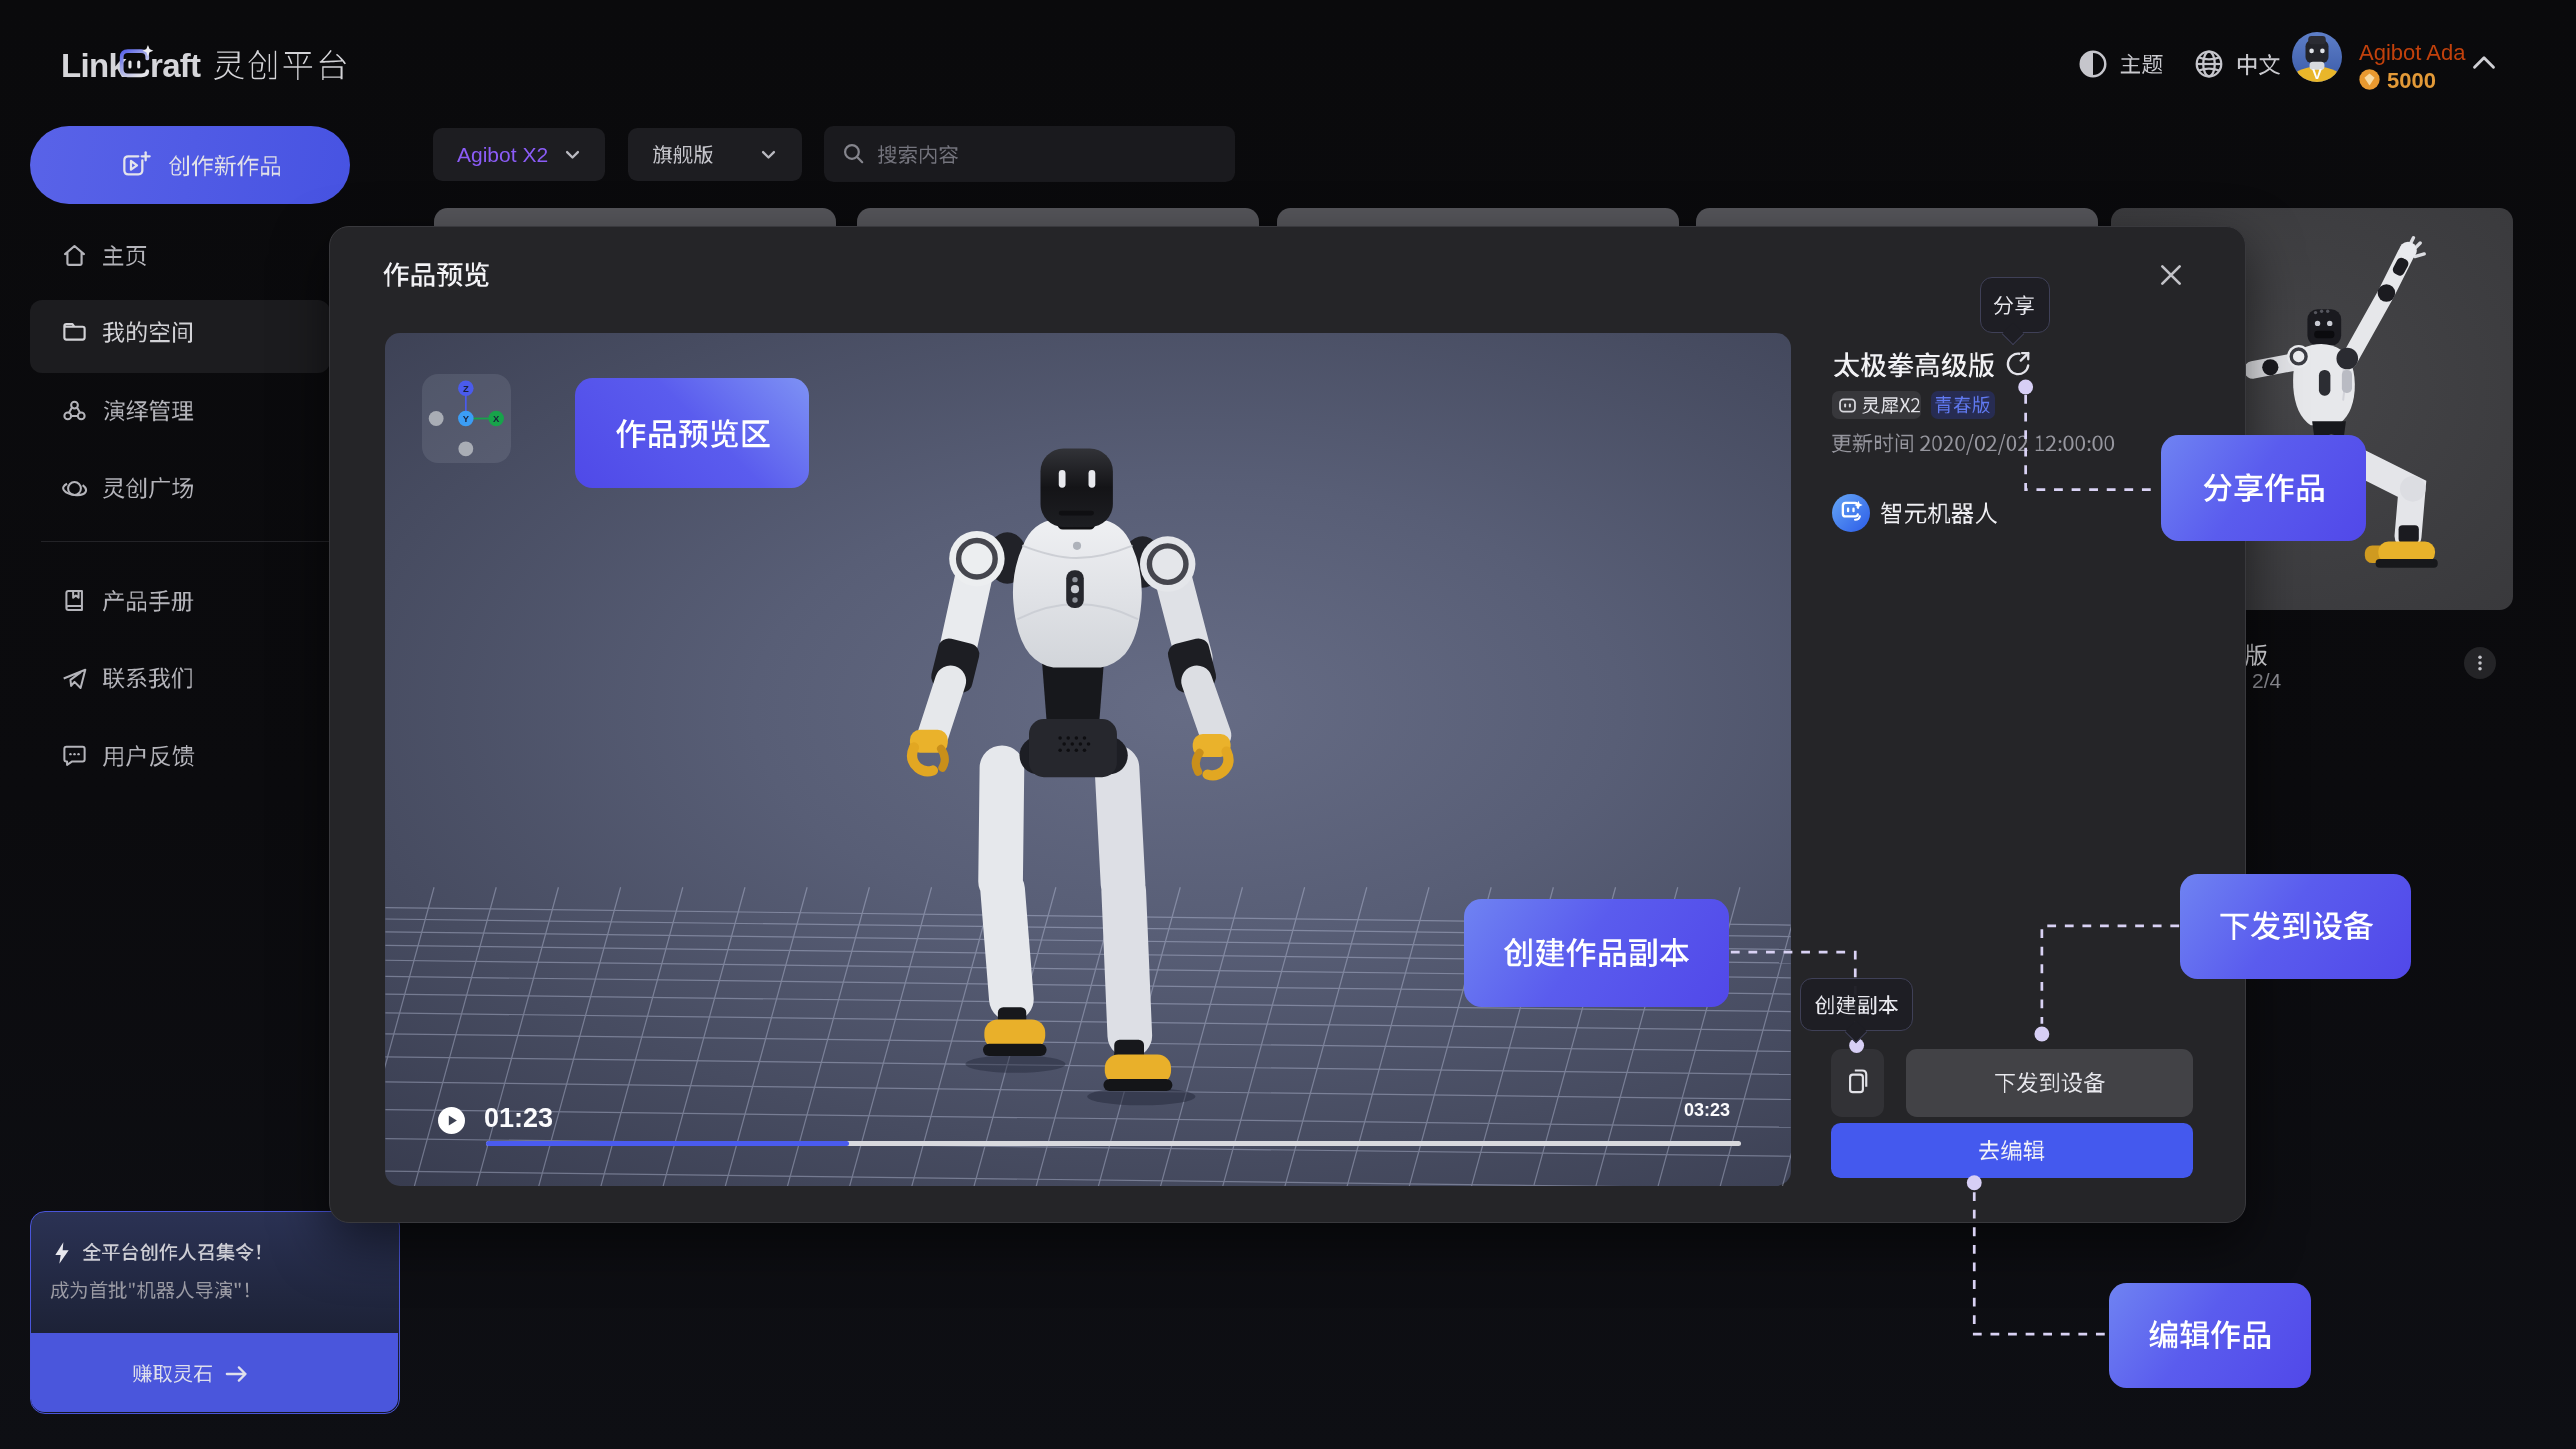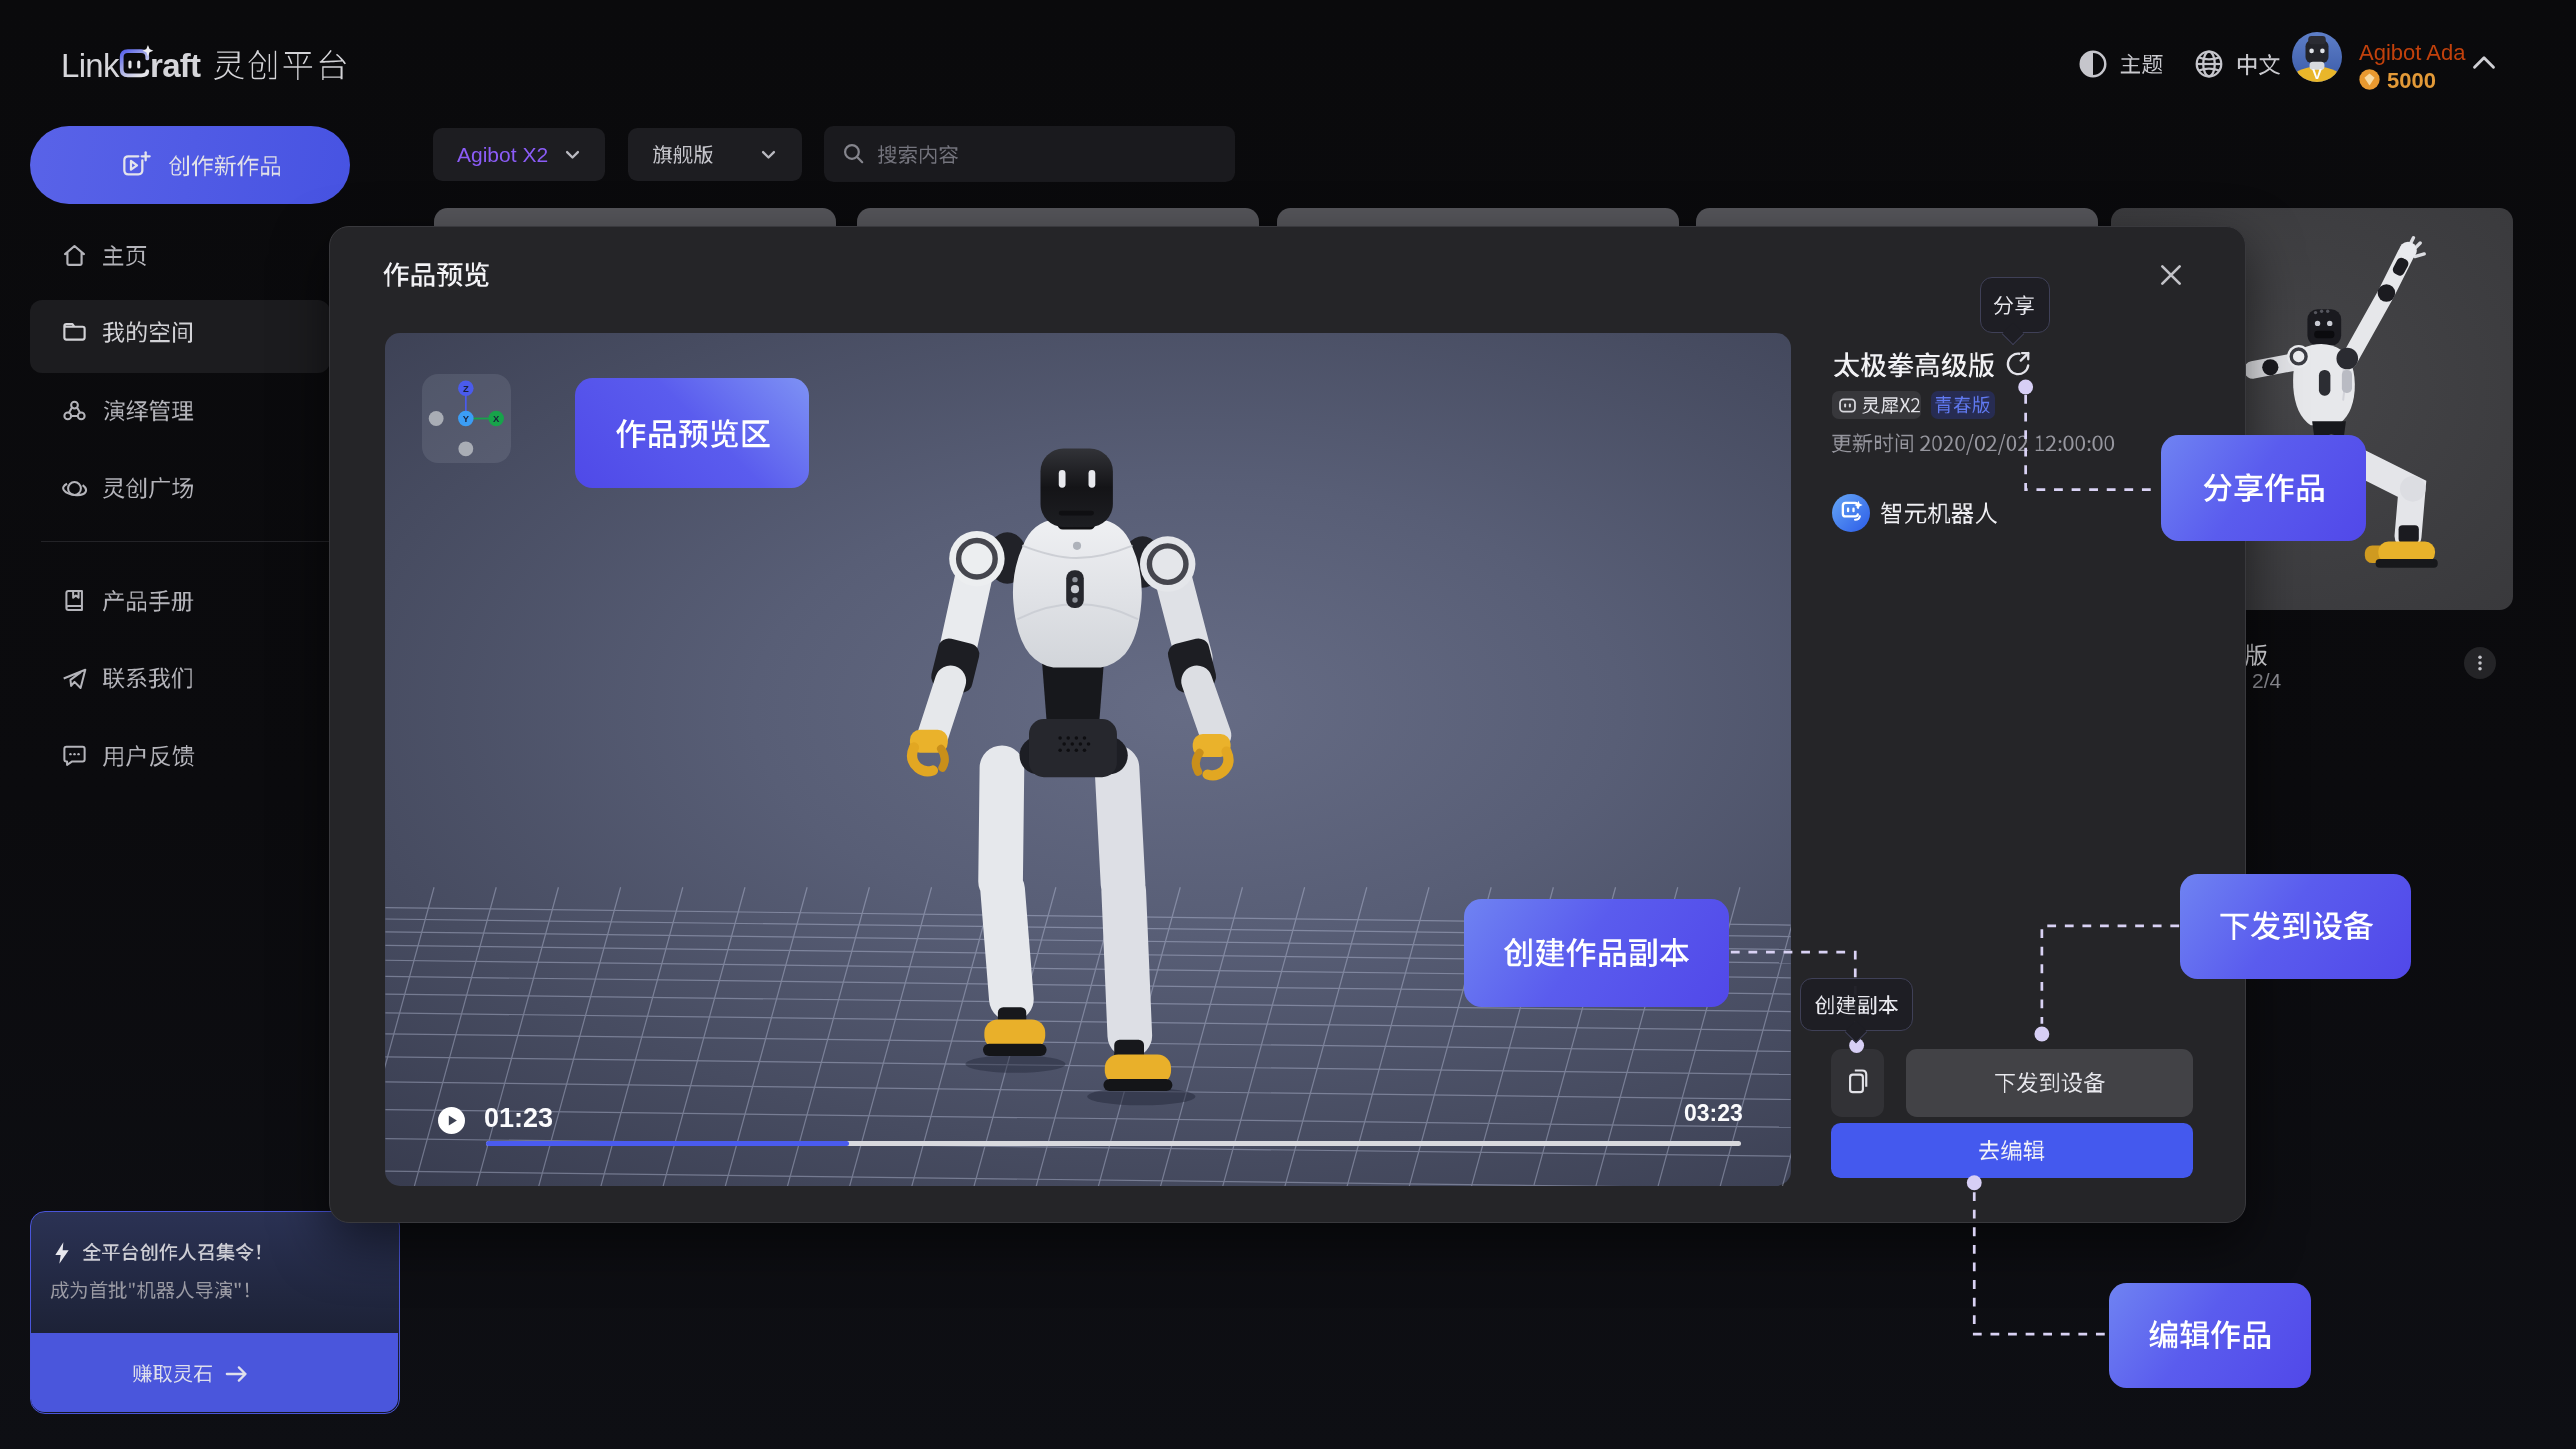--- a/index.html
+++ b/index.html
@@ -1,20 +1,20 @@
 <!DOCTYPE html>
 <html style="font-size:10.8px"><head><meta charset="utf-8"><style>
 html,body{margin:0;padding:0}
 body{width:2576px;height:1450px;position:relative;overflow:hidden;
  background:linear-gradient(180deg,#0a0a0c 0%,#0b0b0e 55%,#0e0f14 100%);
  font-family:"Liberation Sans",sans-serif;}
 .abs{position:absolute}
 svg{display:block}
 </style></head><body>
-<div class="abs" style="left:61px;top:47px;font-size:33px;font-weight:normal;letter-spacing:-0.7px;color:#d6d6da;z-index:2">Link</div>
+<div class="abs" style="left:61px;top:47px;font-size:33px;font-weight:bold;letter-spacing:-0.7px;color:#d6d6da;z-index:2">Link</div>
 <svg class="abs" style="left:119px;top:45px;z-index:2" width="35" height="35" viewBox="0 0 52 52">
 <defs>
       <linearGradient id="lgc" x1="0" y1="0" x2="0.7" y2="1">
 <stop offset="0" stop-color="#5560ec"></stop>
         <stop offset="0.45" stop-color="#9aa0e8"></stop>
         <stop offset="1" stop-color="#e3e3e8"></stop>
       </linearGradient>
     </defs>
 <path d="M42 20 L42 18 Q42 9 33 9 L13 9 Q4 9 4 18 L4 36 Q4 45 13 45 L33 45 Q42 45 42 39" fill="none" stroke="url(#lgc)" stroke-width="5.6" stroke-linecap="round"></path>
 <rect x="14" y="23" width="4.6" height="12" rx="2.3" fill="#e6e6ea"></rect>
@@ -396,21 +396,21 @@
 <div style="position:absolute;left:575px;top:378px;width:234px;height:110px;background:linear-gradient(225deg,#7e92f4 0%,#5a5cee 45%,#4f49e8 100%);border-radius:17.6px;z-index:8"></div>
 <svg style="position:absolute;left:614px;top:417px;z-index:9" width="158" height="33" viewBox="-1.6 -41.9 232.6 48.8">
     <path fill="#ffffff" d="M24 -38C22 -32 18 -25 14 -21C15 -20 17 -18 17 -18C20 -20 22 -23 24 -27H26V4H31V-7H44V-11H31V-17H43V-21H31V-27H44V-31H26C27 -33 27 -35 28 -37ZM12 -39C10 -32 6 -25 1 -21C2 -20 3 -17 4 -16C5 -18 6 -19 8 -21V4H12V-28C14 -31 15 -34 17 -37Z M60 -33H78V-25H60ZM56 -37V-21H82V-37ZM50 -17V4H54V1H62V4H66V-17ZM54 -3V-12H62V-3ZM71 -17V4H75V1H84V4H89V-17ZM75 -3V-12H84V-3Z M122 -22V-14C122 -9 121 -3 111 1C112 1 113 3 113 4C125 -1 127 -8 127 -14V-22ZM125 -4C128 -1 132 2 133 4L136 1C135 -1 131 -4 128 -6ZM96 -27C98 -26 101 -24 104 -22H94V-18H101V-1C101 -1 101 -0 100 -0C99 -0 97 -0 95 -0C96 1 96 3 96 4C99 4 102 4 103 3C105 2 105 1 105 -1V-18H109C108 -16 107 -13 107 -12L110 -11C111 -13 113 -18 114 -21L111 -22L110 -22H108L109 -23C108 -24 106 -25 105 -26C108 -28 110 -32 112 -35L110 -37L109 -37H95V-33H106C105 -31 103 -29 102 -28L98 -30ZM115 -29V-7H119V-25H130V-7H135V-29H126L127 -33H136V-37H113V-33H123C122 -32 122 -30 122 -29Z M168 -28C170 -26 172 -23 173 -21L177 -23C176 -25 174 -28 172 -30ZM143 -36V-23H147V-36ZM153 -38V-22H157V-38ZM147 -20V-6H151V-16H172V-6H176V-20ZM165 -39C163 -34 161 -28 159 -25C160 -25 161 -23 162 -23C164 -25 165 -28 166 -31H181V-34H168C168 -36 168 -37 169 -38ZM159 -15V-11C159 -8 157 -3 141 0C142 1 143 3 144 4C156 1 160 -3 162 -6V-2C162 2 163 3 168 3C169 3 175 3 176 3C180 3 181 2 181 -3C180 -4 179 -4 178 -5C177 -1 177 -0 175 -0C174 -0 170 -0 169 -0C167 -0 166 -1 166 -2V-8H163C163 -9 163 -10 163 -11V-15Z M227 -37H188V3H228V-2H192V-32H227ZM196 -26C199 -24 203 -20 207 -17C203 -13 199 -10 194 -8C195 -7 197 -5 198 -4C202 -7 206 -10 210 -14C214 -11 217 -7 219 -4L223 -8C221 -10 217 -14 213 -17C216 -21 219 -25 221 -29L217 -30C215 -27 213 -23 210 -20C206 -23 202 -26 199 -29Z"></path>
   </svg>
 <div style="position:absolute;left:438px;top:1107px;width:27px;height:27px;background:#ffffff;border-radius:50%;z-index:7">
     <svg width="27" height="27" viewBox="0 0 40 40">
       <path d="M16 12.5 L28 20 L16 27.5 Z" fill="#3c4152"></path>
     </svg>
   </div>
 <div class="abs" style="left:484px;top:1103px;font-size:27px;font-weight:bold;color:#fbfbfd;z-index:7">01:23</div>
-<div class="abs" style="left:1684px;top:1100px;font-size:23px;font-weight:bold;color:#fbfbfd;z-index:7">03:23</div>
+<div class="abs" style="left:1684px;top:1100px;font-size:18px;font-weight:bold;color:#fbfbfd;z-index:7">03:23</div>
 <div style="position:absolute;left:486px;top:1141px;width:1255px;height:4.7px;background:#d8d9de;border-radius:2.7px;z-index:7"></div>
 <div style="position:absolute;left:486px;top:1141px;width:363px;height:4.7px;background:#4a5bef;border-radius:2.7px;z-index:8"></div>
 <div style="position:absolute;left:1980px;top:277px;width:70px;height:56px;background:rgba(30,30,36,0.97);border:1.4px solid #3f4057;border-radius:12px;box-sizing:border-box;z-index:7"></div>
 <div class="abs" style="left:2005px;top:326px;width:15px;height:15px;background:#1e1e24;border-right:1.4px solid #3f4057;border-bottom:1.4px solid #3f4057;transform:rotate(45deg);z-index:7"></div>
 <svg style="position:absolute;left:1992px;top:293px;z-index:8" width="44" height="24" viewBox="-1.6 -29.3 65.0 34.8">
     <path fill="#e8e8ee" d="M21 -25 19 -25C21 -20 25 -15 28 -12C28 -13 29 -14 30 -14C27 -17 23 -21 21 -25ZM10 -25C8 -21 5 -16 1 -14C2 -13 3 -12 3 -12C4 -13 5 -13 6 -14V-12H12C11 -7 9 -2 2 1C3 1 3 2 3 3C11 -0 13 -6 14 -12H23C22 -4 22 -1 21 -0C21 -0 20 -0 20 -0C19 -0 17 -0 15 -0C16 0 16 1 16 2C18 2 20 2 21 2C22 2 23 2 23 1C24 -0 25 -4 25 -13C25 -14 25 -14 25 -14H6C9 -17 11 -21 13 -25Z M39 -18H54V-15H39ZM37 -19V-13H56V-19ZM55 -11 55 -11H36V-9H52C50 -9 47 -8 45 -7L45 -6H33V-4H45V0C45 0 45 1 45 1C44 1 42 1 40 1C40 1 40 2 41 3C43 3 45 3 46 2C47 2 48 1 48 0V-4H60V-6H48V-6C51 -7 55 -8 57 -10L56 -11ZM44 -26C45 -25 45 -24 45 -23H33V-21H60V-23H48C48 -24 47 -25 47 -26Z"></path>
   </svg>
 <svg style="position:absolute;left:1832px;top:350px;z-index:6" width="164" height="30" viewBox="-1.7 -37.0 243.4 43.6">
     <path fill="#f2f2f5" d="M18 -34C18 -31 18 -27 18 -23H2V-20H17C15 -12 12 -4 1 0C2 1 4 2 4 3C9 1 12 -1 14 -4C17 -2 20 1 21 3L24 1C23 -2 20 -5 17 -7L16 -6C18 -9 19 -13 20 -16C23 -7 28 -0 36 3C37 2 38 1 39 -0C31 -3 26 -11 23 -20H38V-23H22C22 -27 22 -31 22 -34Z M47 -34V-26H42V-23H47C46 -17 44 -11 41 -8C42 -7 43 -5 43 -4C45 -7 46 -10 47 -14V3H51V-17C52 -15 53 -13 53 -12L56 -14C55 -16 52 -20 51 -22V-23H55V-26H51V-34ZM55 -31V-28H60C59 -15 57 -5 51 1C52 2 54 3 55 3C58 -1 60 -6 62 -12C63 -10 64 -7 66 -5C64 -2 62 -1 59 1C60 1 61 3 62 3C64 2 67 0 69 -2C71 0 73 2 76 3C77 2 78 1 79 0C76 -1 73 -3 71 -5C74 -9 76 -14 77 -20L75 -21L74 -21H71C72 -24 73 -28 73 -31ZM63 -28H69C68 -24 67 -20 66 -17H73C72 -13 71 -10 69 -7C66 -11 64 -15 63 -19C63 -22 63 -25 63 -28Z M109 -33C108 -31 107 -29 106 -27H101C102 -29 102 -31 103 -34L99 -34C99 -32 98 -29 97 -27H92L94 -28C94 -30 92 -32 91 -33L88 -32C89 -30 90 -29 91 -27H85V-24H96C95 -23 94 -22 94 -21H82V-18H91C88 -16 85 -14 81 -12C82 -11 83 -10 83 -9C87 -10 89 -12 92 -14C92 -13 92 -13 92 -13C94 -13 96 -13 98 -13V-11H88V-8H98V-6H85V-3H98V-1C98 0 98 0 97 0C97 0 94 0 92 0C92 1 93 2 93 3C96 3 98 3 100 3C101 2 102 1 102 -0V-3H115V-6H102V-8H112V-11H102V-13C104 -14 106 -14 107 -14L105 -16C102 -16 97 -15 93 -15C94 -16 95 -17 96 -18H104C107 -14 112 -11 117 -9C118 -10 119 -11 119 -12C115 -13 111 -15 108 -18H118V-21H98C99 -22 99 -23 100 -24H115V-27H109C110 -29 111 -30 112 -32Z M132 -22H148V-19H132ZM128 -25V-16H152V-25ZM137 -33 138 -30H122V-27H158V-30H143C142 -31 142 -33 141 -34ZM124 -14V3H127V-11H153V-0C153 0 152 0 152 0C151 0 149 0 148 0C148 1 149 2 149 3C152 3 153 3 155 3C156 2 156 1 156 -0V-14ZM131 -9V1H135V-1H148V-9ZM135 -7H145V-3H135Z M162 -3 163 1C166 -0 171 -2 176 -4L175 -8C170 -6 165 -4 162 -3ZM176 -31V-28H180C180 -15 178 -5 173 1C174 2 176 3 176 3C179 -1 181 -6 182 -13C184 -10 185 -7 187 -5C185 -3 182 -1 179 1C180 1 181 3 182 3C184 2 187 0 189 -2C191 -0 194 2 196 3C197 2 198 1 199 0C196 -1 194 -3 191 -5C194 -9 196 -14 197 -20L195 -21L194 -21H191C192 -24 193 -28 194 -31ZM184 -28H189C188 -24 187 -20 186 -17H193C192 -14 191 -11 189 -8C187 -11 185 -15 183 -19C184 -22 184 -25 184 -28ZM162 -17C163 -17 164 -17 168 -18C167 -15 165 -14 164 -13C163 -11 162 -10 161 -10C162 -9 162 -8 162 -7C163 -7 165 -8 175 -11C175 -12 175 -13 175 -14L168 -12C171 -16 174 -20 176 -24L173 -26C172 -24 171 -23 170 -21L166 -21C168 -24 171 -28 172 -32L169 -34C167 -29 164 -24 163 -23C163 -21 162 -20 161 -20C161 -19 162 -17 162 -17Z M204 -33V-17C204 -11 204 -4 201 1C202 2 203 3 204 4C206 -0 207 -6 207 -11H212V3H215V-14H207L207 -17V-20H218V-23H214V-34H211V-23H207V-33ZM234 -19C233 -15 232 -11 230 -8C228 -12 227 -15 226 -19ZM219 -31V-18C219 -12 219 -4 216 2C217 2 218 3 219 4C222 -2 223 -11 223 -18V-19H223C224 -14 226 -9 228 -5C226 -3 223 -1 221 0C222 1 223 3 223 3C226 2 228 0 230 -2C232 0 234 2 236 3C237 3 238 1 239 0C236 -1 234 -3 232 -5C235 -9 237 -15 238 -22L235 -22L235 -22H223V-28C228 -29 234 -29 238 -30L236 -33C232 -32 225 -32 219 -31Z"></path>
   </svg>

